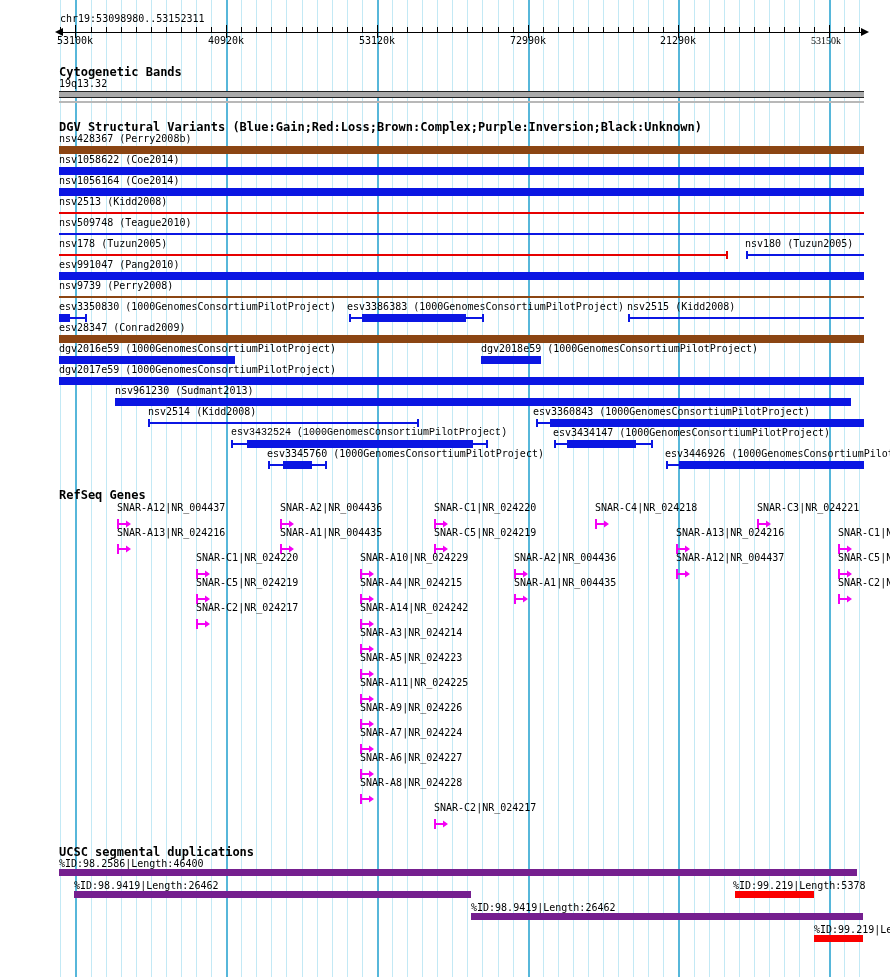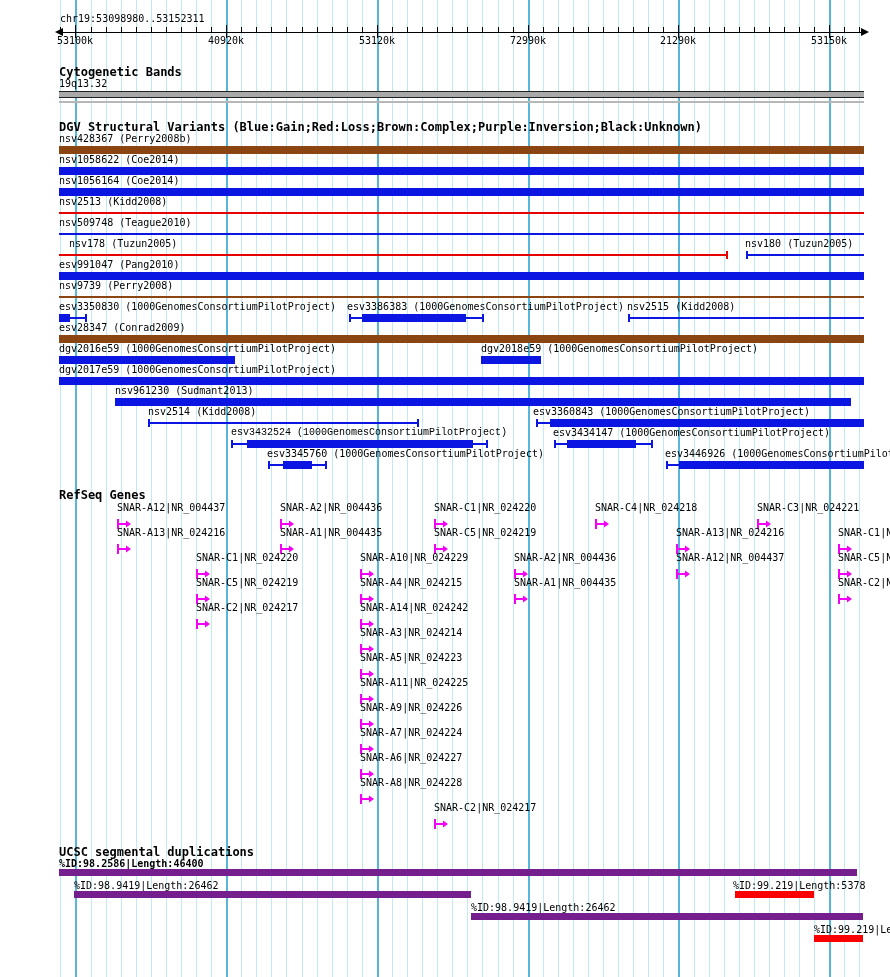--- a/index.html
+++ b/index.html
@@ -138,41 +138,41 @@
       <div style="position: absolute; left: 799px; top: 27px; width: 1px; height: 5px; background: rgb(0, 0, 0);"></div>
       <div style="position: absolute; left: 814.1px; top: 27px; width: 1px; height: 5px; background: rgb(0, 0, 0);"></div>
       <div style="position: absolute; left: 829.2px; top: 25px; width: 1px; height: 13px; background: rgb(0, 0, 0);"></div>
       <div style="position: absolute; left: 844.2px; top: 27px; width: 1px; height: 5px; background: rgb(0, 0, 0);"></div>
       <div style="position: absolute; left: 859.3px; top: 27px; width: 1px; height: 5px; background: rgb(0, 0, 0);"></div>
       <div class="lbl" style="left: 57px; top: 35px; width: 40px; position: absolute;">53100k</div>
       <div class="lbl" style="left: 208px; top: 35px; width: 40px; position: absolute;">40920k</div>
       <div class="lbl" style="left: 359px; top: 35px; width: 40px; position: absolute;">53120k</div>
       <div class="lbl" style="left: 510px; top: 35px; width: 40px; position: absolute;">72990k</div>
       <div class="lbl" style="left: 660px; top: 35px; width: 40px; position: absolute;">21290k</div>
-      <div class="lbl" style="left: 811px; top: 35px; width: 40px; position: absolute;">53150k</div>
+      <div class="lbl" style="left: 811px; top: 35px; width: 40px; position: absolute; font-family: Liberation Serif, serif;">53150k</div>
     </div>
 
   <div class="hd" style="left:59px;top:66px;">Cytogenetic Bands</div>
   <div class="lbl" style="left:59px;top:78px;">19q13.32</div>
   <div id="cyto-band"></div>
   <div id="cyto-underline"></div>
 
   <div class="hd" style="left:59px;top:121px;">DGV Structural Variants (Blue:Gain;Red:Loss;Brown:Complex;Purple:Inversion;Black:Unknown)</div>
   <div id="dgv-tracks">
       <div class="lbl" style="left: 59px; top: 133px; position: absolute;">nsv428367 (Perry2008b)</div>
       <div style="position: absolute; left: 59px; top: 146px; width: 805px; height: 8px; background: rgb(139, 69, 19);"></div>
       <div class="lbl" style="left: 59px; top: 154px; position: absolute; text-align: center;">nsv1058622 (Coe2014)</div>
       <div style="position: absolute; left: 59px; top: 167px; width: 805px; height: 8px; background: rgb(11, 22, 227);"></div>
       <div class="lbl" style="left: 59px; top: 175px; position: absolute;">nsv1056164 (Coe2014)</div>
       <div style="position: absolute; left: 59px; top: 188px; width: 805px; height: 8px; background: rgb(11, 22, 227);"></div>
       <div class="lbl" style="left: 59px; top: 196px; position: absolute;">nsv2513 (Kidd2008)</div>
       <div style="position: absolute; left: 59px; top: 212px; width: 805px; height: 2px; background: rgb(230, 0, 0);"></div>
       <div class="lbl" style="left: 59px; top: 217px; position: absolute;">nsv509748 (Teague2010)</div>
       <div style="position: absolute; left: 59px; top: 233px; width: 805px; height: 2px; background: rgb(11, 22, 227);"></div>
-      <div class="lbl" style="left: 69px; top: 238px; position: absolute;">nsv178 (Tuzun2005)</div>
+      <div class="lbl" style="left: 59px; top: 238px; position: absolute;">nsv178 (Tuzun2005)</div>
       <div style="position: absolute; left: 59px; top: 254px; width: 667px; height: 2px; background: rgb(230, 0, 0);"></div>
       <div style="position: absolute; left: 726px; top: 251px; width: 2px; height: 8px; background: rgb(230, 0, 0);"></div>
       <div class="lbl" style="left: 745px; top: 238px; position: absolute;">nsv180 (Tuzun2005)</div>
       <div style="position: absolute; left: 746px; top: 251px; width: 2px; height: 8px; background: rgb(11, 22, 227);"></div>
       <div style="position: absolute; left: 746px; top: 254px; width: 118px; height: 2px; background: rgb(11, 22, 227);"></div>
       <div class="lbl" style="left: 59px; top: 259px; position: absolute;">esv991047 (Pang2010)</div>
       <div style="position: absolute; left: 59px; top: 272px; width: 805px; height: 8px; background: rgb(11, 22, 227);"></div>
       <div class="lbl" style="left: 59px; top: 280px; position: absolute;">nsv9739 (Perry2008)</div>
       <div style="position: absolute; left: 59px; top: 296px; width: 805px; height: 2px; background: rgb(139, 69, 19);"></div>
       <div class="lbl" style="left: 59px; top: 301px; position: absolute;">esv3350830 (1000GenomesConsortiumPilotProject)</div>
@@ -345,21 +345,21 @@
           <path d="M0,0 h2 v10 h-2 z M2,4 h7 v2 h-7 z M9,1.5 l5,3.5 -5,3.5 z" fill="#f400f4"></path>
         </svg></div>
       <div class="lbl" style="left: 434px; top: 802px; position: absolute;">SNAR-C2|NR_024217</div>
       <div style="position: absolute; left: 434px; top: 814px; width: 14px; height: 10px;"><svg width="14" height="10" xmlns="http://www.w3.org/2000/svg">
           <path d="M0,0 h2 v10 h-2 z M2,4 h7 v2 h-7 z M9,1.5 l5,3.5 -5,3.5 z" fill="#f400f4"></path>
         </svg></div>
     </div>
 
   <div class="hd" style="left:59px;top:846px;">UCSC segmental duplications</div>
   <div id="segdup-list">
-      <div class="lbl" style="left: 59px; top: 858px; position: absolute; font-weight: bold;">%ID:98.2586|Length:46400</div>
+      <div class="lbl" style="left: 59px; top: 858px; position: absolute;">%ID:98.2586|Length:46400</div>
       <div style="position: absolute; left: 59px; top: 869px; width: 798px; height: 7px; background: rgb(117, 31, 143);"></div>
       <div class="lbl" style="left: 74px; top: 880px; position: absolute;">%ID:98.9419|Length:26462</div>
       <div style="position: absolute; left: 74px; top: 891px; width: 397px; height: 7px; background: rgb(117, 31, 143);"></div>
       <div class="lbl" style="left: 733px; top: 880px; position: absolute;">%ID:99.219|Length:5378</div>
       <div style="position: absolute; left: 735px; top: 891px; width: 79px; height: 7px; background: rgb(251, 0, 0);"></div>
       <div class="lbl" style="left: 471px; top: 902px; position: absolute;">%ID:98.9419|Length:26462</div>
       <div style="position: absolute; left: 471px; top: 913px; width: 392px; height: 7px; background: rgb(117, 31, 143);"></div>
       <div class="lbl" style="left: 814px; top: 924px; position: absolute;">%ID:99.219|Le</div>
       <div style="position: absolute; left: 814px; top: 935px; width: 49px; height: 7px; background: rgb(251, 0, 0);"></div>
     </div>

